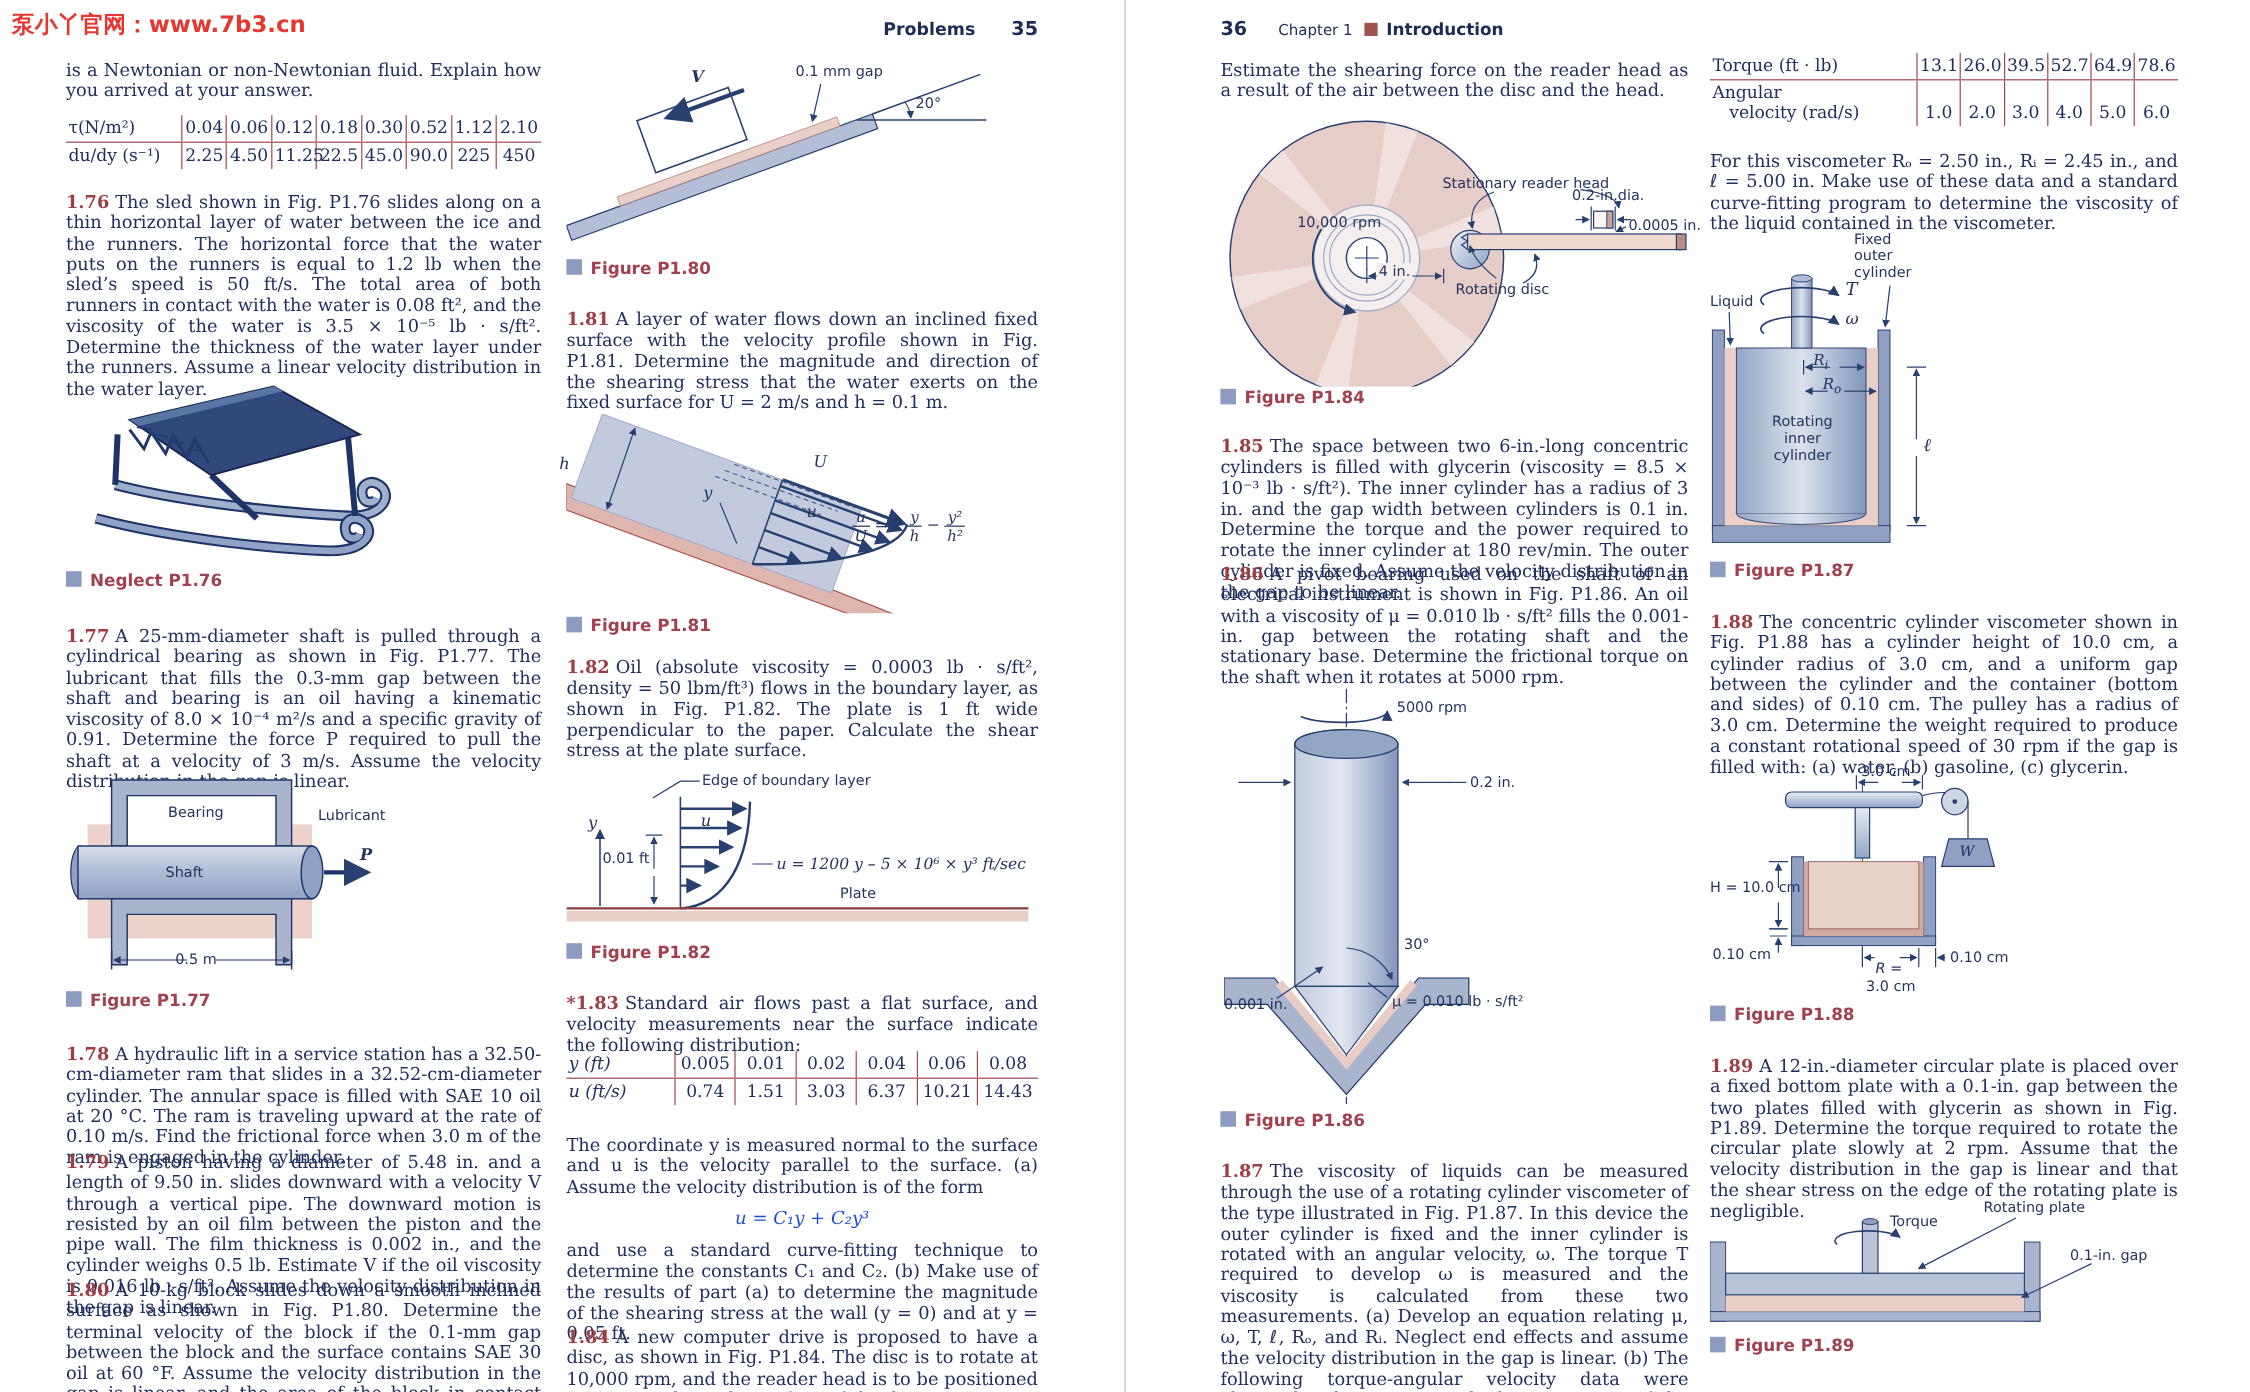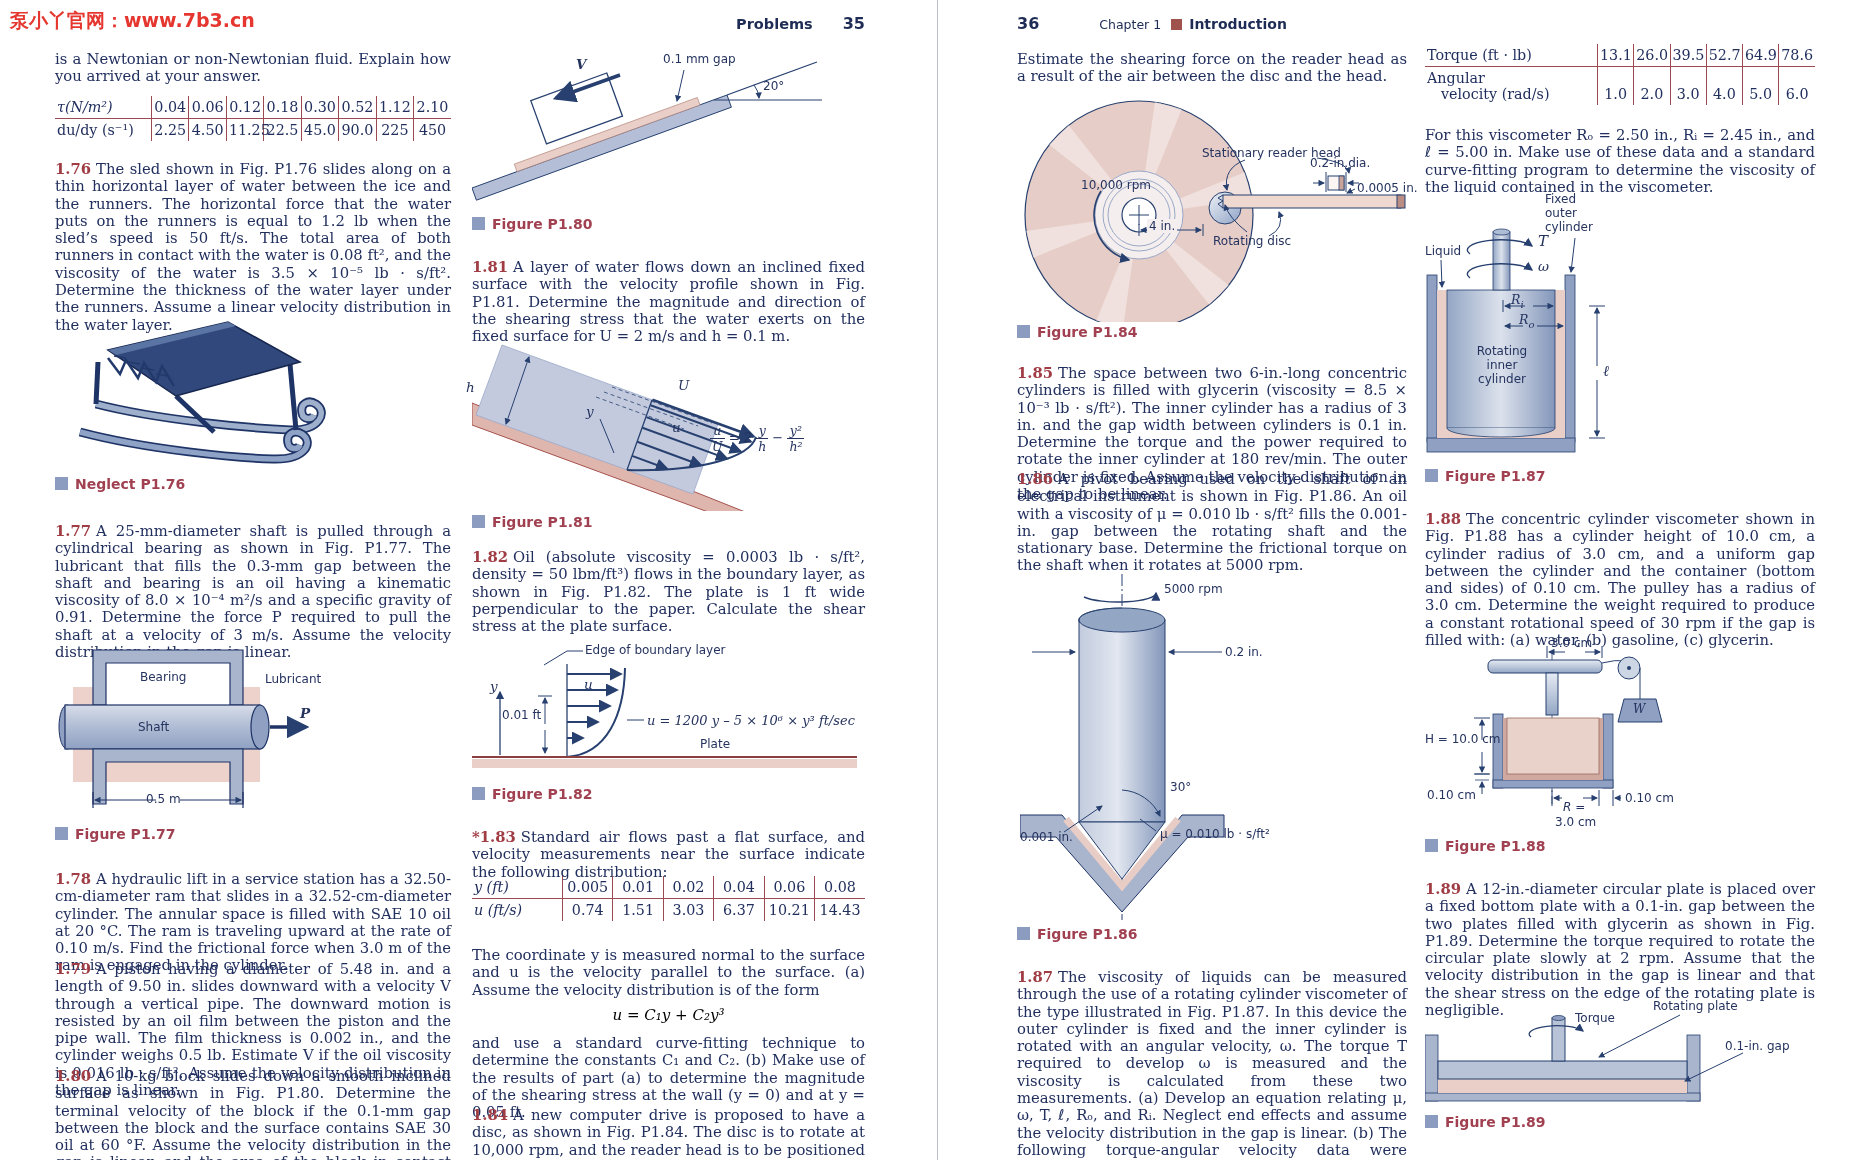--- a/index.html
+++ b/index.html
@@ -13,36 +13,36 @@
   .figcap .sq{display:inline-block;width:13px;height:13px;background:#8b9cc0;margin-right:7px;vertical-align:-1px;}
   .fig{position:absolute;}
   .fl{position:absolute;font:12px "DejaVu Sans","Liberation Sans",sans-serif;color:#25335f;white-space:nowrap;}
   .fv{position:absolute;font:italic 13.5px "DejaVu Serif",serif;color:#25335f;white-space:nowrap;}
   .hdr35{position:absolute;left:472px;top:14px;width:393px;text-align:right;
          font-family:"DejaVu Sans","Liberation Sans",sans-serif;color:#1d2b55;}
   .hdr35 .t{font-weight:bold;font-size:14.5px;}
   .hdr35 .n{font-weight:bold;font-size:16px;margin-left:30px;}
   .hdr36{position:absolute;left:1017px;top:14px;font-family:"DejaVu Sans","Liberation Sans",sans-serif;color:#1d2b55;}
   .hdr36 .n{font-weight:bold;font-size:16px;margin-right:26px;}
-  .hdr36 .c{font-size:12.5px;margin-left:34px;}
+  .hdr36 .c{font-size:12.5px;}
   .hdr36 .csq{display:inline-block;width:11px;height:11px;background:#a0524c;margin:0 7px 0 10px;vertical-align:-1px;}
   .hdr36 .t{font-weight:bold;font-size:14px;}
   table.dt{border-collapse:collapse;font-size:14.3px;color:#212f5e;table-layout:fixed;}
   .dt td{padding:3px 2px;text-align:center;vertical-align:bottom;}
   .dt td.l{text-align:left;padding-left:2px;}
   .dt tr.r1 td{border-bottom:1px solid #9c4a52;}
   .dt td+td{border-left:1px solid #9c4a52;}
   .dt .ind{padding-left:14px;}
   .wm{position:absolute;left:10px;top:8px;font:bold 19px "DejaVu Sans",sans-serif;color:#e5372f;}
   .gutter{position:absolute;left:937px;top:0;width:1px;height:1160px;background:#b9bfcc;}
   .frac{display:inline-block;text-align:center;vertical-align:middle;font:italic 12.5px "DejaVu Serif",serif;color:#25335f;}
   .frac .fn{display:block;border-bottom:1px solid #25335f;padding:0 2px;}
   .frac .fd{display:block;padding:0 2px;}
   .eqrow{position:absolute;white-space:nowrap;font:italic 13px "DejaVu Serif",serif;color:#25335f;}
-  .eqc{position:absolute;font:italic 15px "DejaVu Serif",serif;color:#000000;text-align:center;}
+  .eqc{position:absolute;font:italic 15px "DejaVu Serif",serif;color:#1d4ed8;text-align:center;}
   sub,sup{font-size:10px;}
 </style>
 </head>
 <body>
 
 <div id="canvas">
 
   <svg width="0" height="0" style="position:absolute">
     <defs>
       <marker id="ah" viewBox="0 0 10 10" refX="8.5" refY="5" markerWidth="6.5" markerHeight="6.5" orient="auto-start-reverse">
@@ -57,21 +57,21 @@
   <div class="hdr35">
     <span class="t">Problems</span><span class="n">35</span>
   </div>
 
   <div class="para" style="left:55px;top:50px;width:396px">is a Newtonian or non-Newtonian fluid. Explain how you arrived at your answer.</div>
 
   <div class="abs" style="left:55px;top:96px;width:396px">
     <table class="dt" style="width:396px">
       <tbody>
           <tr class="r1">
-        <td class="l" style="width:92px;font-style:italic">τ(N/m²)</td>
+        <td class="l" style="width:92px;">τ(N/m²)</td>
         <td>0.04</td>
             <td>0.06</td>
         <td>0.12</td>
             <td>0.18</td>
         <td>0.30</td>
             <td>0.52</td>
         <td>1.12</td>
             <td>2.10</td>
       </tr>
       <tr>

